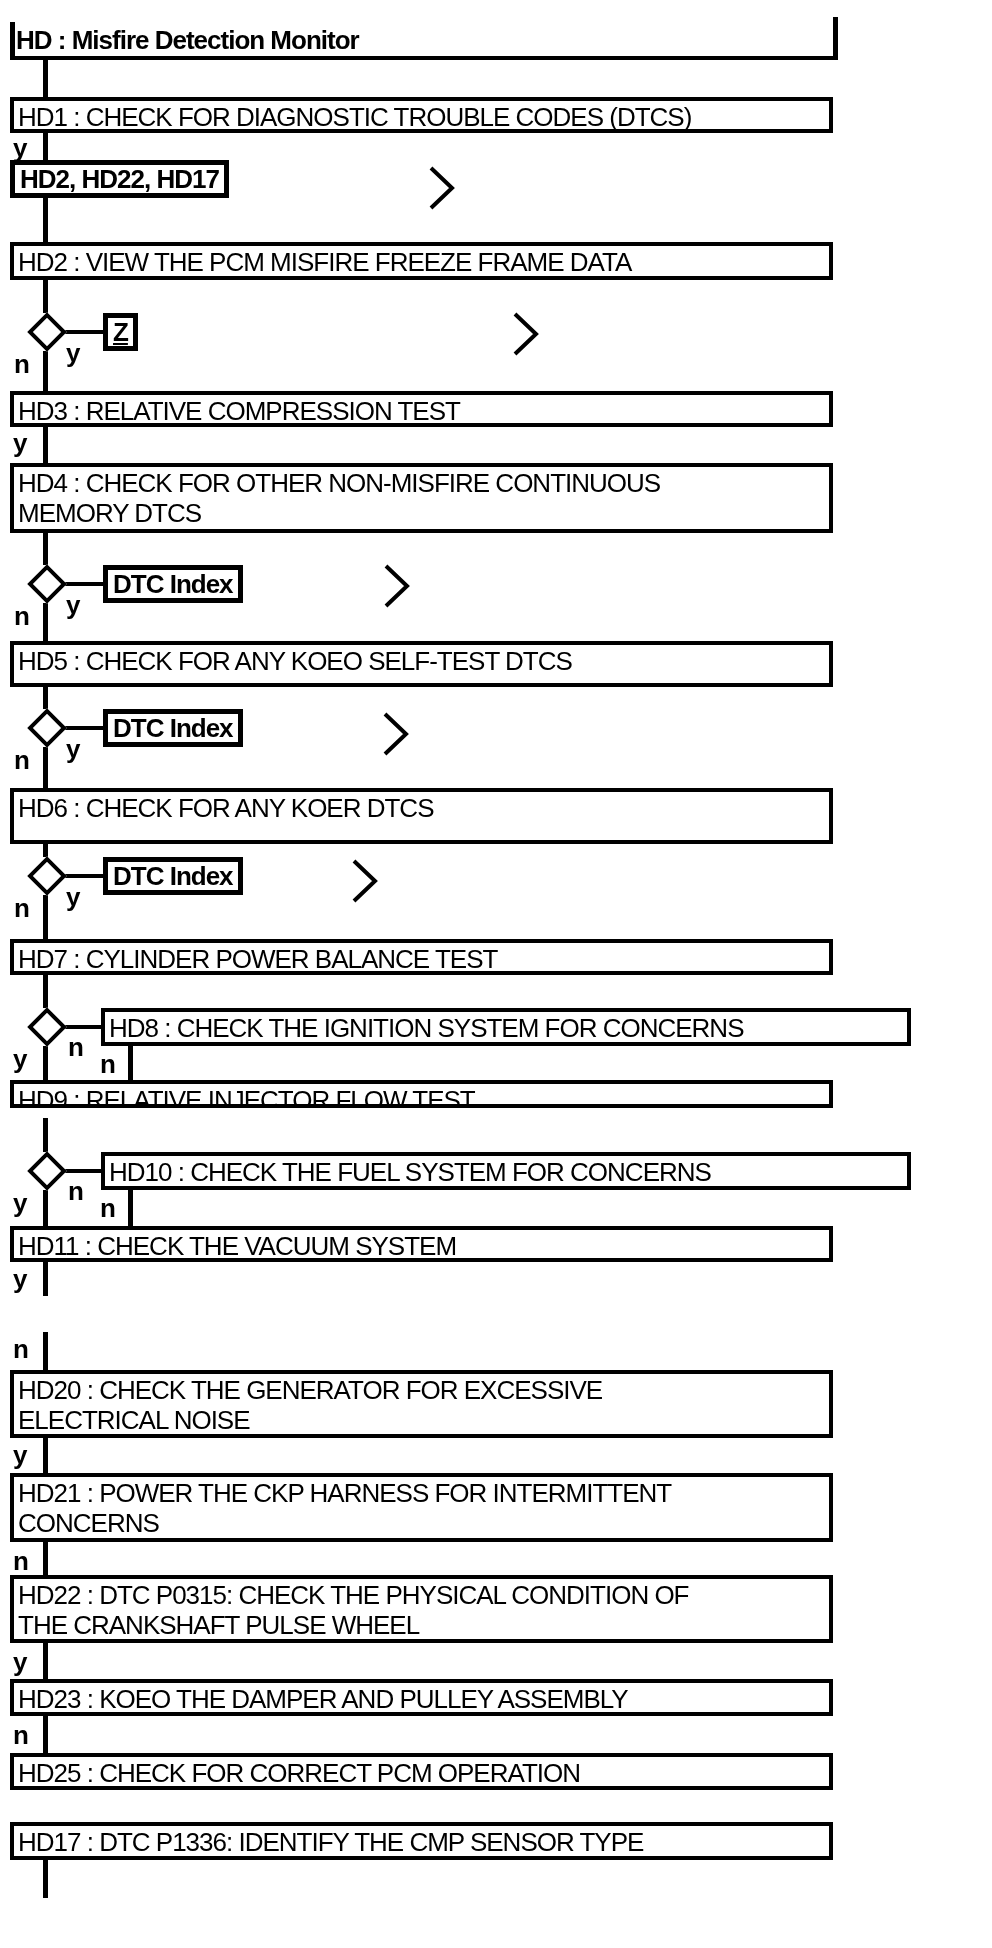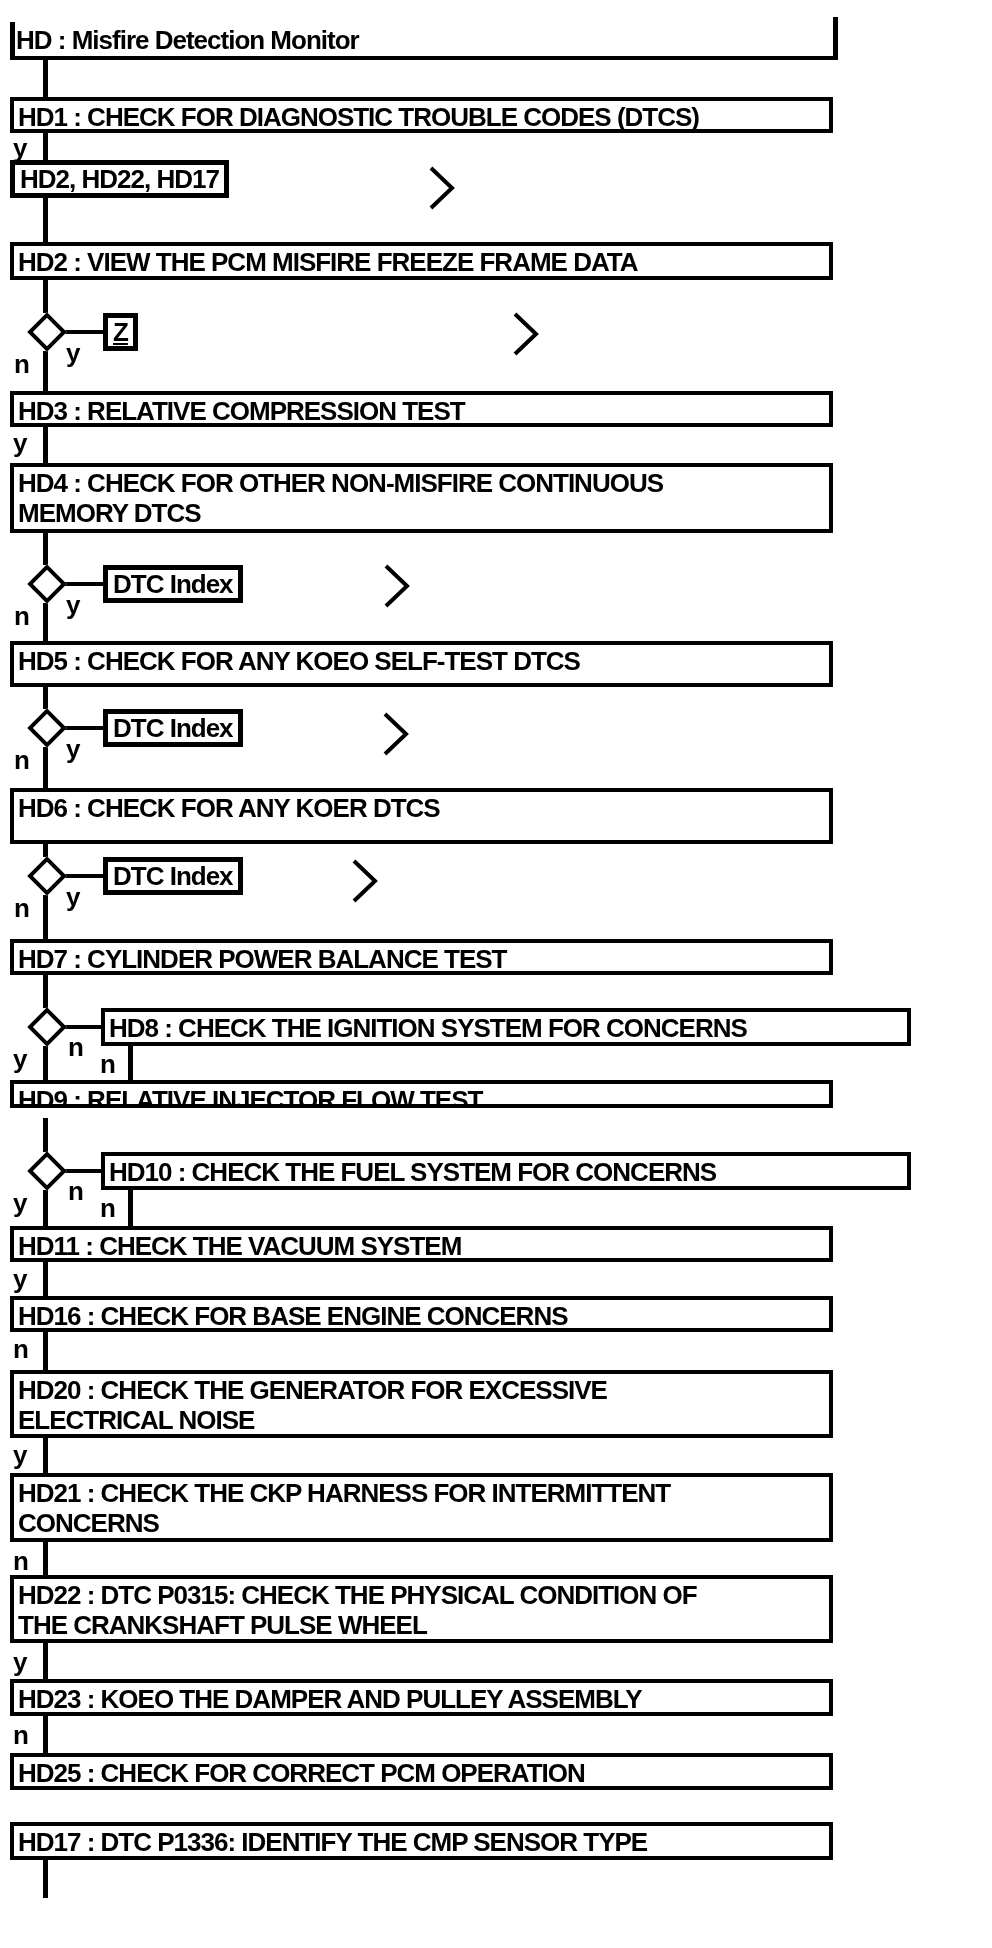--- a/index.html
+++ b/index.html
@@ -1,20 +1,20 @@
 <!DOCTYPE html>
 <html><head>
 <meta charset="utf-8">
 <style>
   html,body{margin:0;padding:0;background:#fff;}
   #canvas{position:relative;width:992px;height:1948px;background:#fff;overflow:hidden;
           font-family:"Liberation Sans",sans-serif;color:#000;}
   .box{position:absolute;left:10px;width:823px;border:4px solid #000;background:#fff;
        box-sizing:border-box;padding:1px 0 0 4px;overflow:hidden;
-       font-weight:bold;font-size:26px;line-height:30px;letter-spacing:-1px;white-space:pre-line;}
+       font-weight:normal;font-size:26px;line-height:30px;letter-spacing:-1px;white-space:pre-line;}
   .side{left:101px;width:810px;}
   .ref{position:absolute;border:5px solid #000;background:#fff;box-sizing:border-box;
        padding:0 5px;font-weight:bold;font-size:26px;line-height:28px;letter-spacing:-1px;
        white-space:nowrap;}
   .vline{position:absolute;width:5px;background:#000;}
   .hline{position:absolute;height:4px;background:#000;}
   .diamond{position:absolute;width:20px;height:20px;border:4px solid #000;background:#fff;
            transform:rotate(45deg);box-sizing:content-box;}
   .lbl{position:absolute;font-weight:bold;font-size:26px;line-height:26px;letter-spacing:-1px;}
   .title{position:absolute;left:16px;top:26px;font-weight:bold;font-size:26px;line-height:28px;
@@ -78,24 +78,23 @@
   <div class="box" style="top:391px;height:36px">HD3 : RELATIVE COMPRESSION TEST</div>
   <div class="box" style="top:463px;height:70px">HD4 : CHECK FOR OTHER NON-MISFIRE CONTINUOUS
 MEMORY DTCS</div>
   <div class="box" style="top:641px;height:46px">HD5 : CHECK FOR ANY KOEO SELF-TEST DTCS</div>
   <div class="box" style="top:788px;height:56px">HD6 : CHECK FOR ANY KOER DTCS</div>
   <div class="box" style="top:939px;height:36px">HD7 : CYLINDER POWER BALANCE TEST</div>
   <div class="box side" style="top:1008px;height:38px">HD8 : CHECK THE IGNITION SYSTEM FOR CONCERNS</div>
   <div class="box" style="top:1080px;height:28px">HD9 : RELATIVE INJECTOR FLOW TEST</div>
   <div class="box side" style="top:1152px;height:38px">HD10 : CHECK THE FUEL SYSTEM FOR CONCERNS</div>
   <div class="box" style="top:1226px;height:36px">HD11 : CHECK THE VACUUM SYSTEM</div>
-  <div class="box" style="top:1296px;height:36px">HD16 : CHECK FOR BASE ENGINE CONCERNS</div>
   <div class="box" style="top:1370px;height:68px">HD20 : CHECK THE GENERATOR FOR EXCESSIVE
 ELECTRICAL NOISE</div>
-  <div class="box" style="top:1473px;height:69px">HD21 : CHECK THE CKP HARNESS FOR INTERMITTENT
+  <div class="box" style="top:1473px;height:69px">HD21 : POWER THE CKP HARNESS FOR INTERMITTENT
 CONCERNS</div>
   <div class="box" style="top:1575px;height:68px">HD22 : DTC P0315: CHECK THE PHYSICAL CONDITION OF
 THE CRANKSHAFT PULSE WHEEL</div>
   <div class="box" style="top:1679px;height:37px">HD23 : KOEO THE DAMPER AND PULLEY ASSEMBLY</div>
   <div class="box" style="top:1753px;height:37px">HD25 : CHECK FOR CORRECT PCM OPERATION</div>
   <div class="box" style="top:1822px;height:38px">HD17 : DTC P1336: IDENTIFY THE CMP SENSOR TYPE</div>
 
   <div class="ref" style="left:10px;top:160px;height:38px">HD2, HD22, HD17</div>
   <div class="ref u" style="left:103px;top:313px;height:38px">Z</div>
   <div class="ref" style="left:103px;top:565px;height:38px">DTC Index</div>

